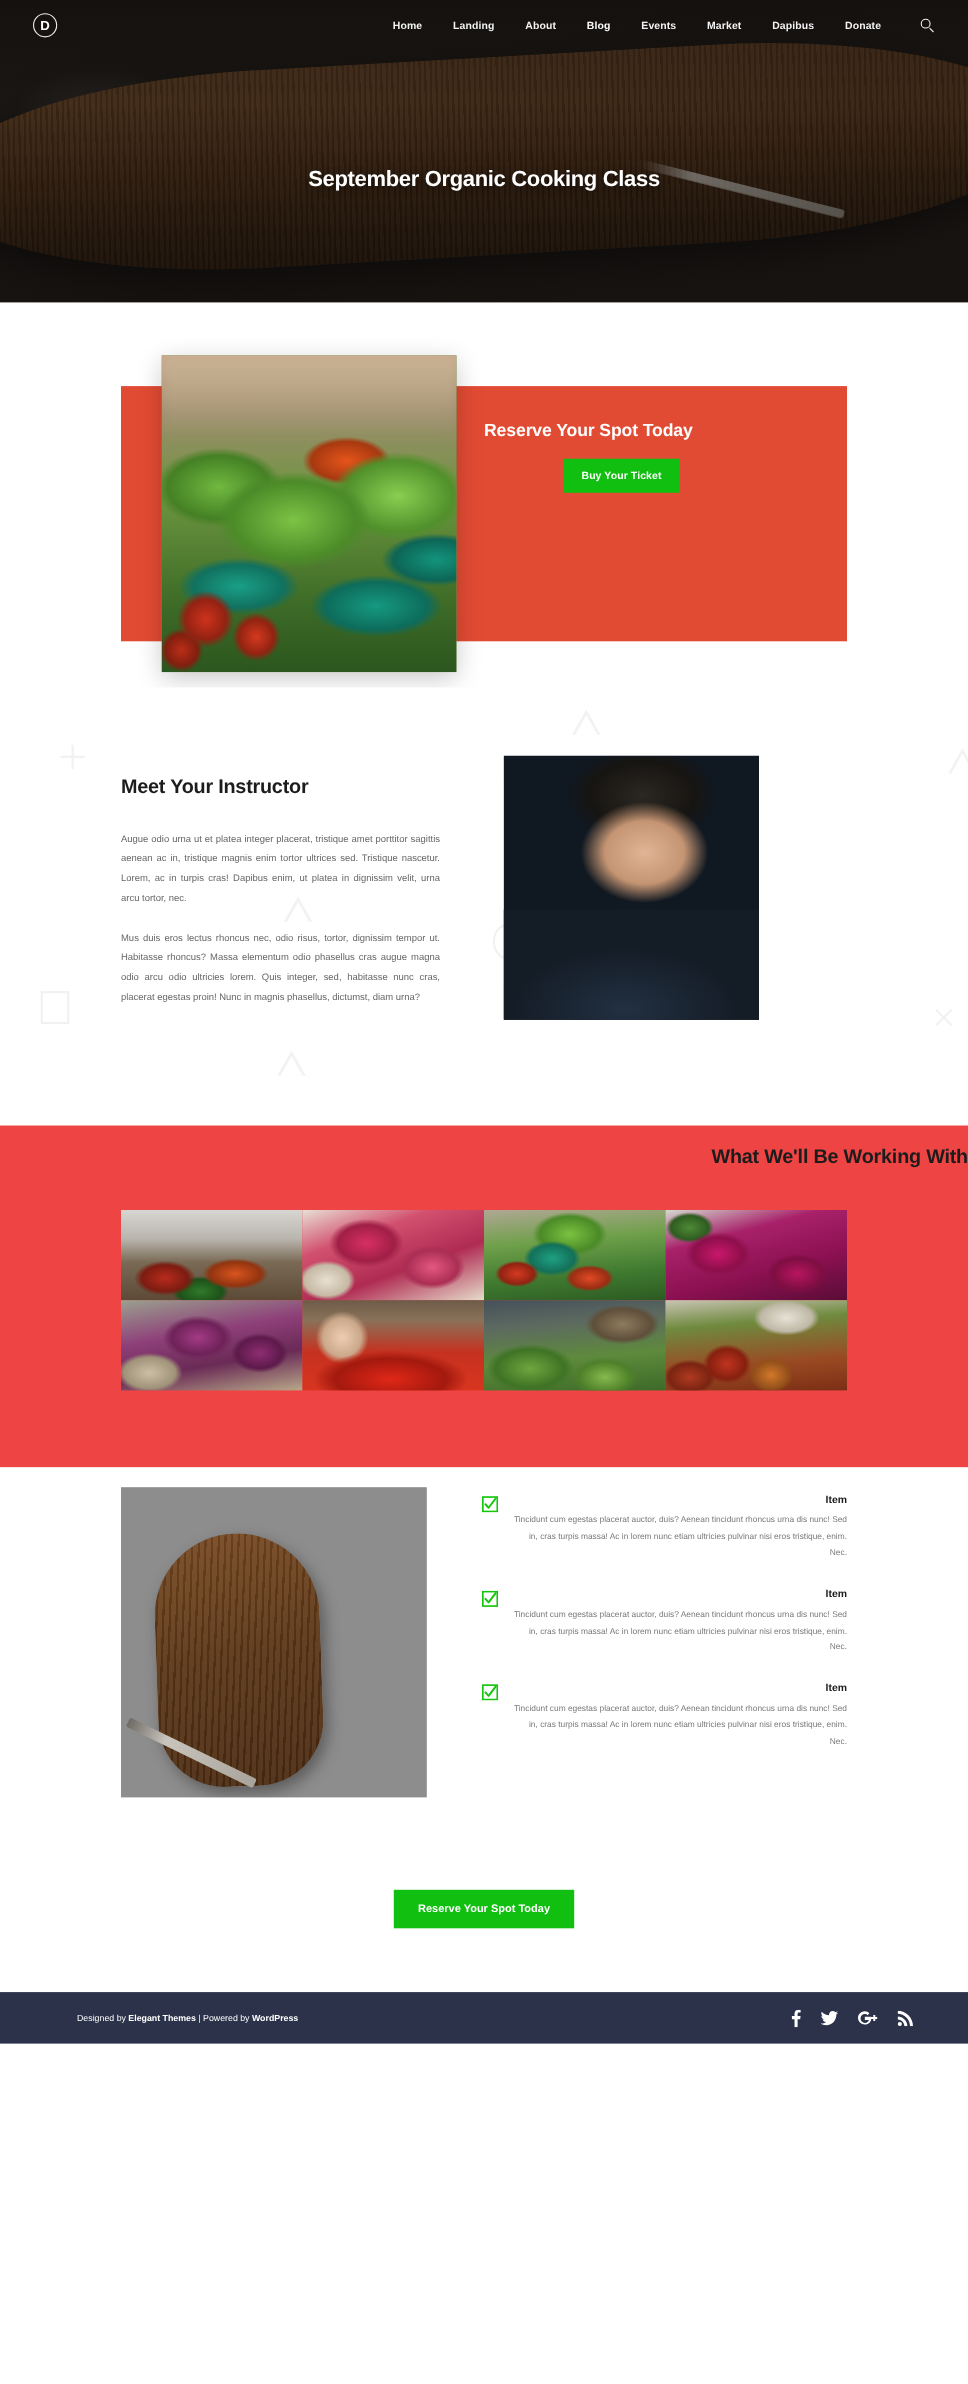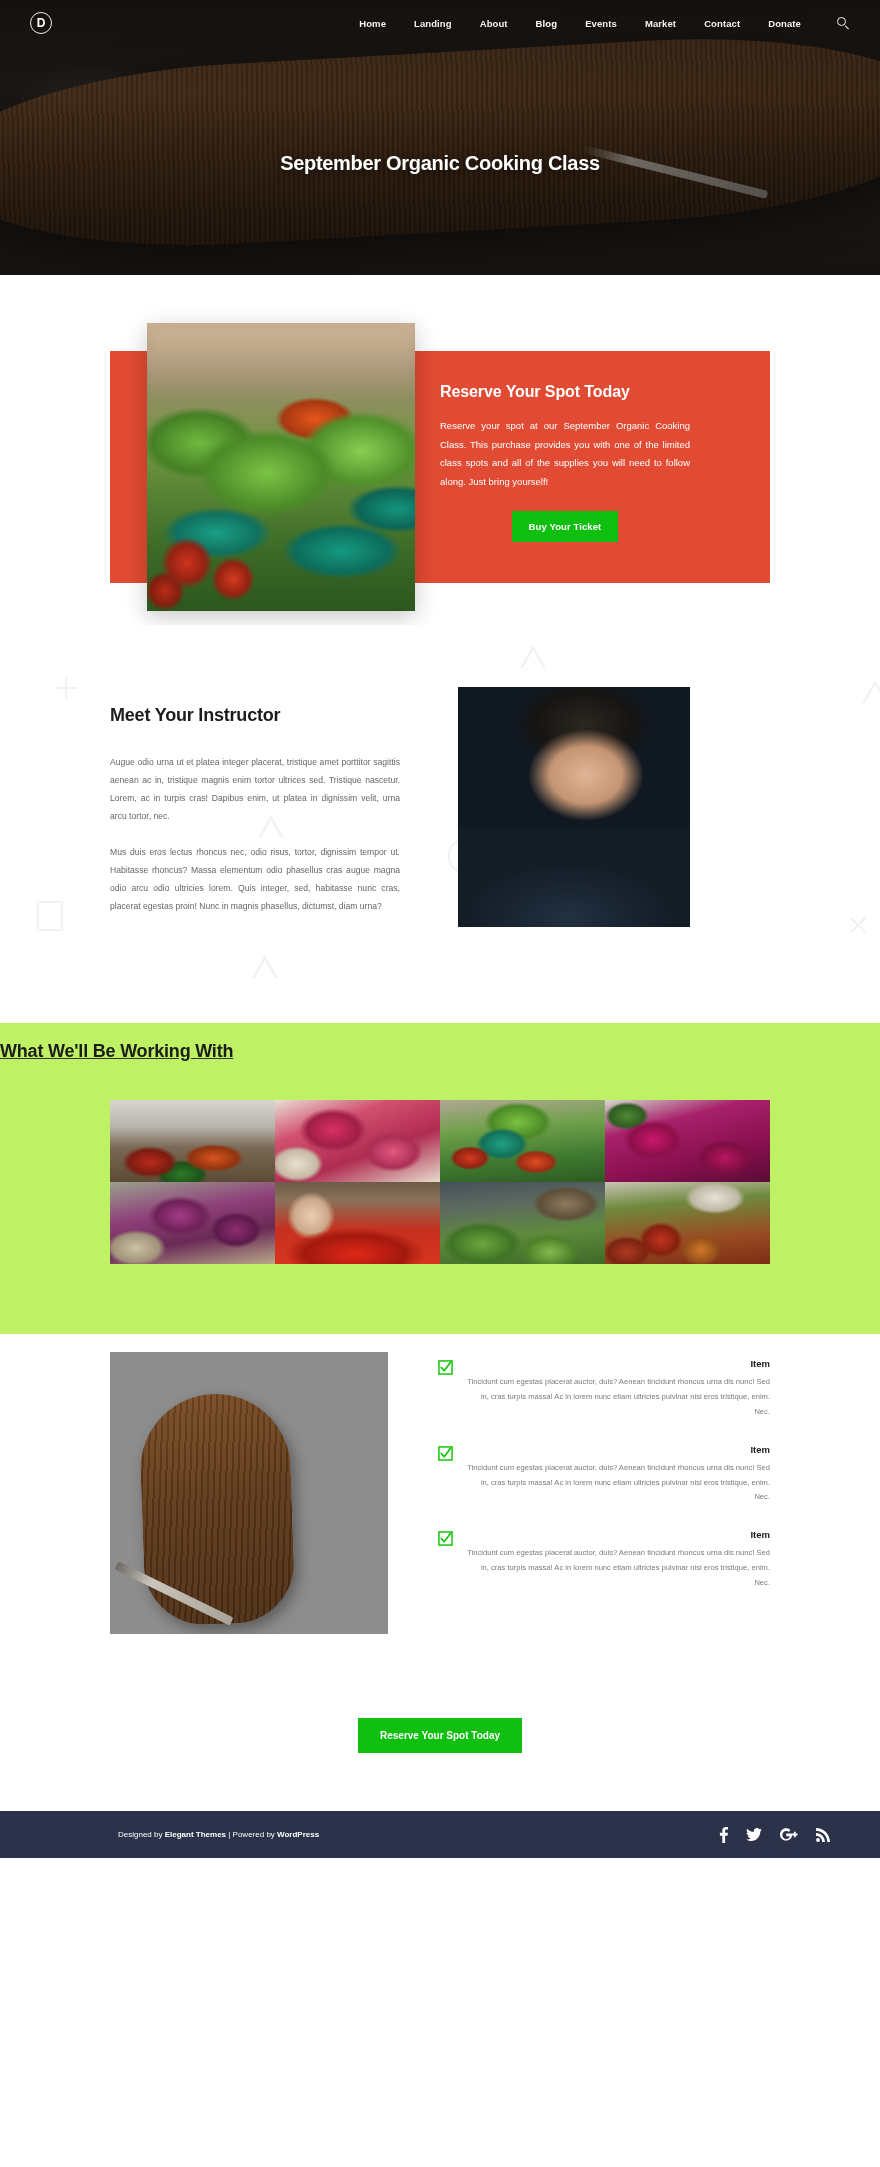--- a/index.html
+++ b/index.html
@@ -282,23 +282,22 @@
   }
   .instructor-photo .shirt {
     position: absolute; left: -10px; bottom: -10px;
     width: 260px; height: 110px;
     background: radial-gradient(ellipse 150px 80px at 120px 90px, #223041 0%, #141c26 70%);
   }
 
   
   .gallery-section {
     padding: 18px 0 70px;
-    background: #bef264;
-    text-align: left;
-    text-decoration: underline;
+    background: #ef4444;
+    text-align: right;
   }
   .section-title {
     font-size: 18px;
     font-weight: 700;
     color: #1c1c1c;
     margin-bottom: 38px;
     letter-spacing: -.2px;
   }
   .gallery-grid {
     width: 660px; margin: 0 auto;
@@ -448,21 +447,21 @@
   .footer {
     background: #2b3249;
     height: 47px;
     display: flex;
     align-items: center;
     padding: 0 26px;
   }
   .footer-credit {
     font-size: 8px;
     color: #ffffff;
-    margin-left: 92px;
+    margin-left: 44px;
   }
   .footer-credit b { font-weight: 700; }
   .footer-social {
     margin-left: auto;
     display: flex; align-items: center; gap: 18px;
     padding-right: 24px;
   }
   .soc {
     color: #ffffff;
     font-size: 14px;
@@ -488,21 +487,21 @@
       <div class="logo">
         <span>D</span>
       </div>
       <nav class="nav">
         <a href="#">Home</a>
         <a href="#">Landing</a>
         <a href="#">About</a>
         <a href="#" class="active">Blog</a>
         <a href="#">Events</a>
         <a href="#">Market</a>
-        <a href="#">Contact</a>
+        <a href="#">Dapibus</a>
         <a href="#">Donate</a>
         <span class="search-icon">
           <span class="ring"></span>
           <span class="stem"></span>
         </span>
       </nav>
     </div>
 
     <div class="hero-title">
       <h1>September Organic Cooking Class</h1>
@@ -511,21 +510,20 @@
 
   <section class="cta-section">
     <div class="cta-wrap">
       <div class="cta-panel"></div>
       <div class="cta-photo">
         <div class="veg"></div>
         <div class="blurtop"></div>
       </div>
       <div class="cta-content">
         <h2>Reserve Your Spot Today</h2>
-        <p>Reserve your spot at our September Organic Cooking Class. This purchase provides you with one of the limited class spots and all of the supplies you will need to follow along. Just bring yourself!</p>
         <div class="cta-btn-row">
           <button class="btn-green">Buy Your Ticket</button>
         </div>
       </div>
     </div>
   </section>
 
   <section class="instructor">
     <span class="tri-out" style="left:520px; top:20px;"></span>
     <span class="tri-out" style="left:258px; top:190px;"></span>

